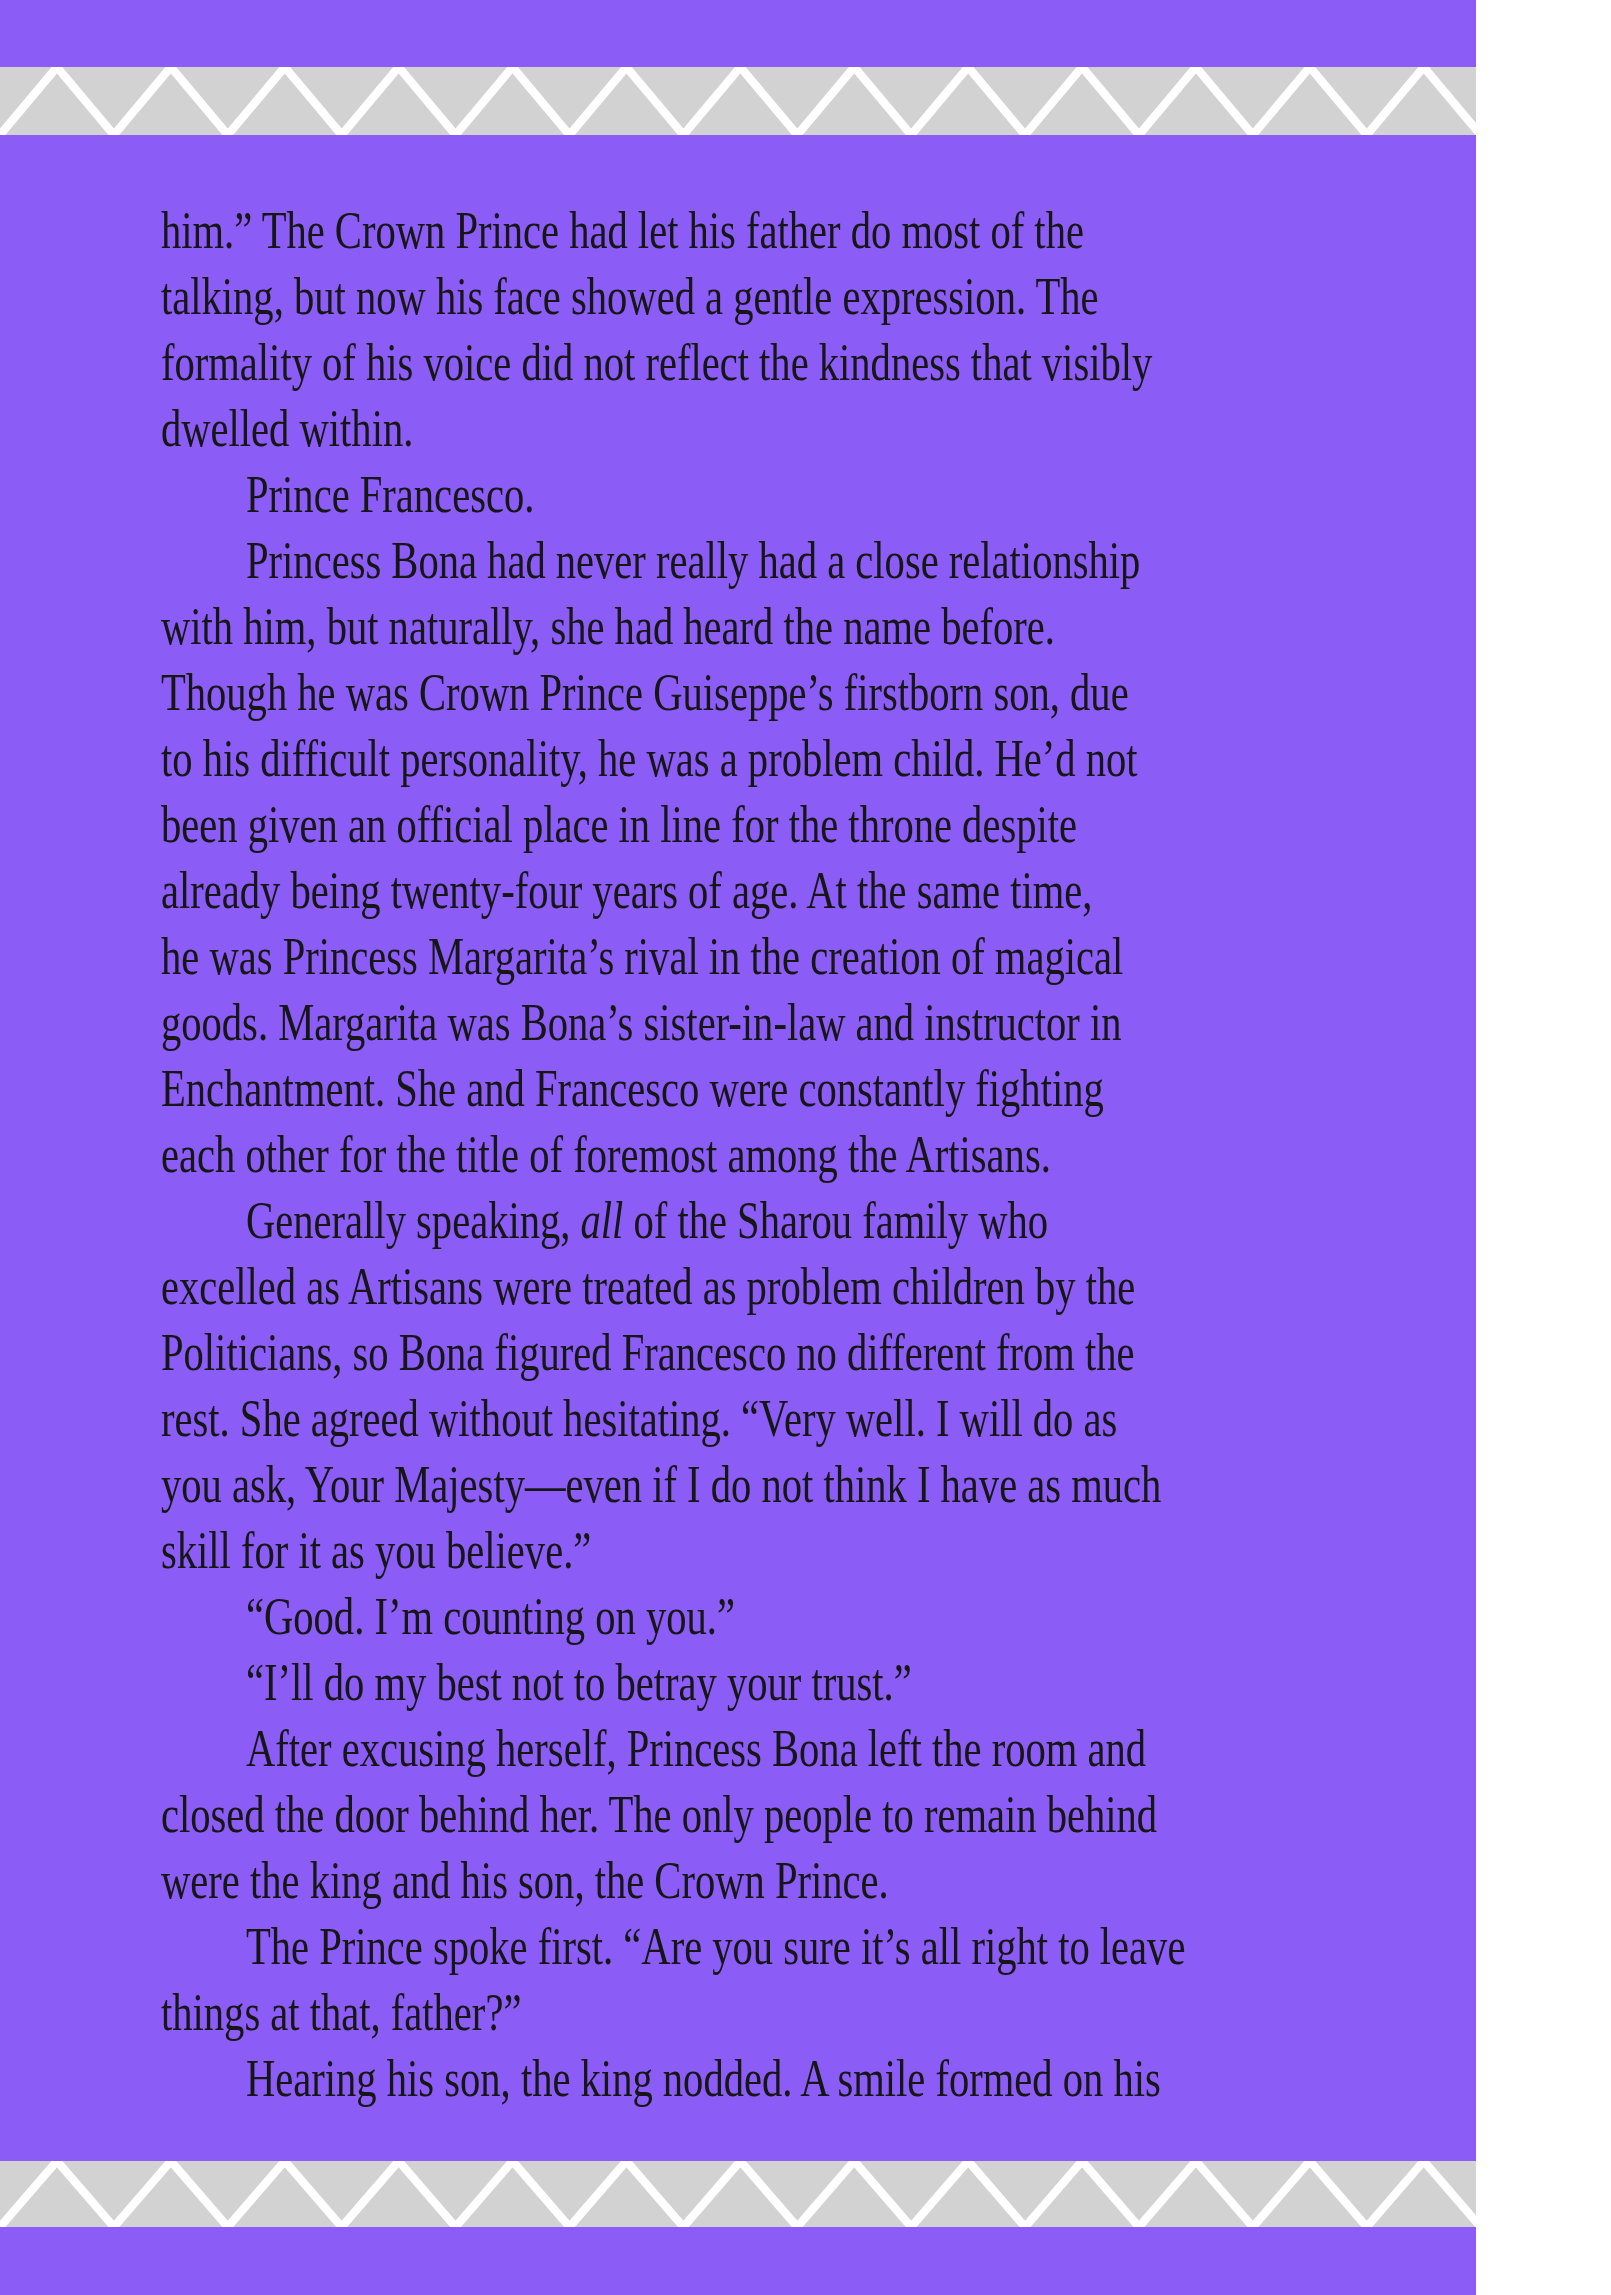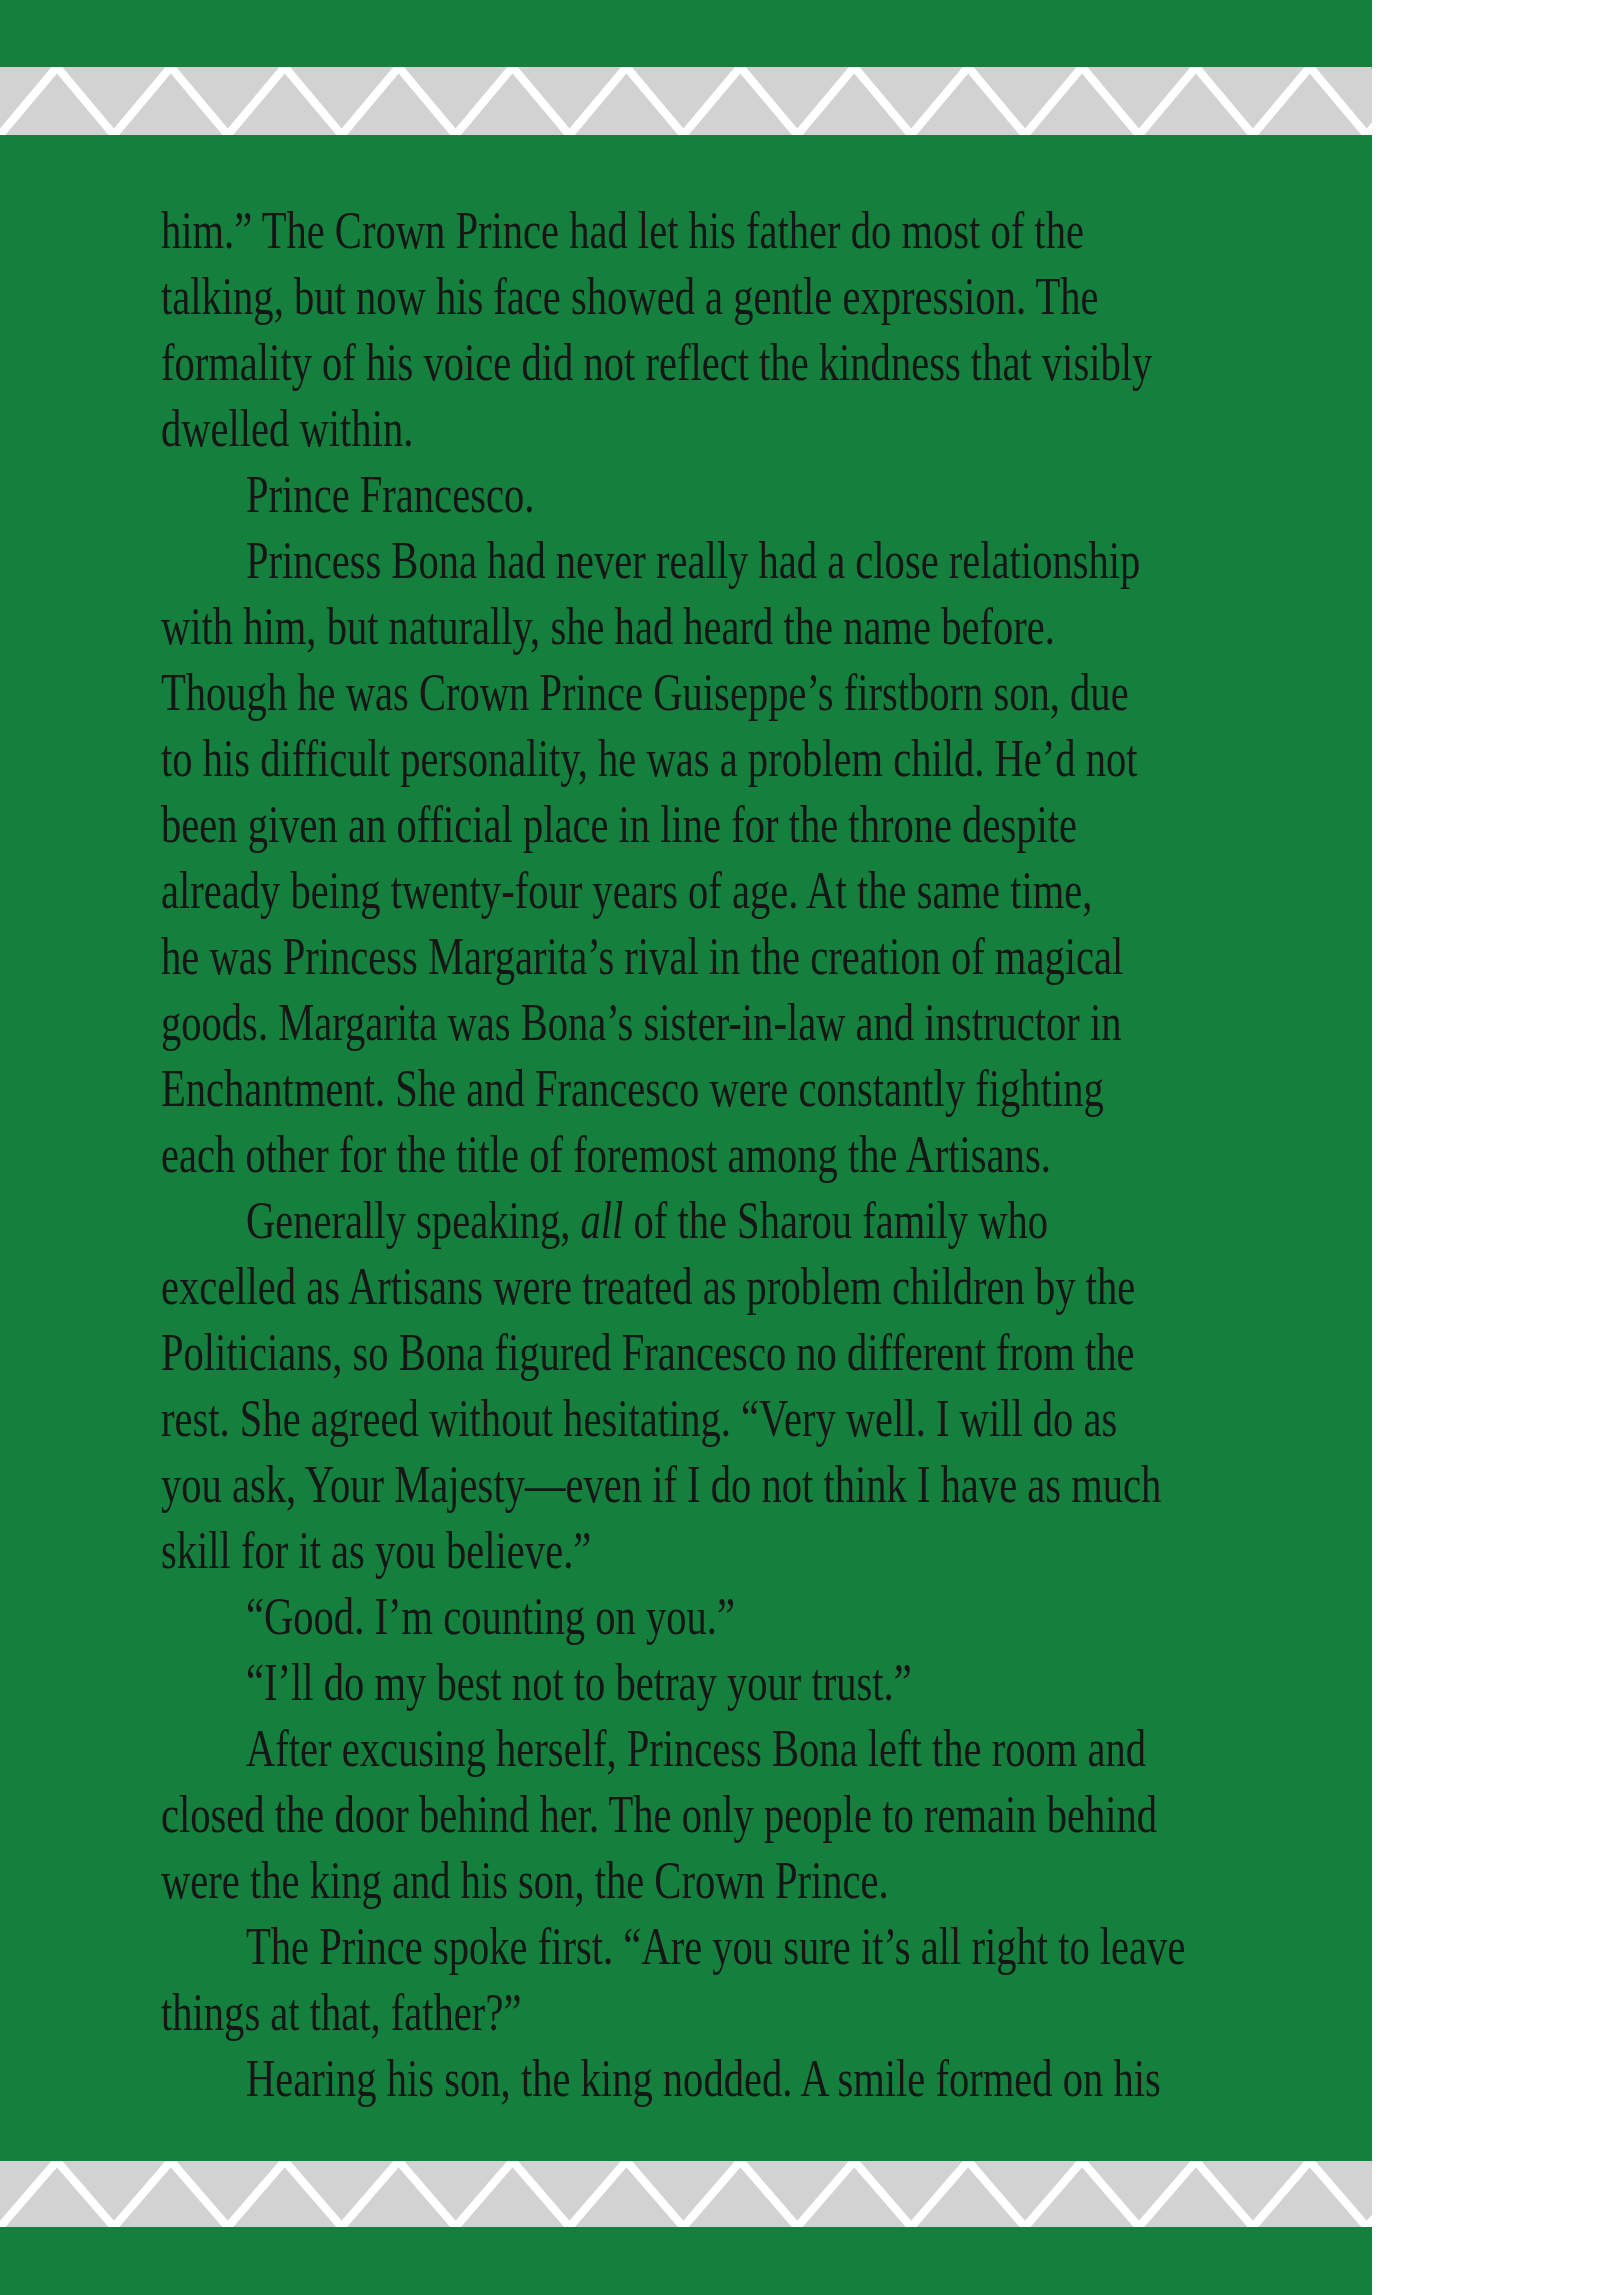--- a/index.html
+++ b/index.html
@@ -2,23 +2,23 @@
 <html style="font-size:14.7px"><head>
 <meta charset="utf-8">
 <style>
   html, body {
     margin: 0;
     padding: 0;
     background: #ffffff;
   }
   .page {
     position: relative;
-    width: 1372px;
+    width: 1476px;
     height: 2296px;
-    background: #15803d;
+    background: #8b5cf6;
     overflow: hidden;
     font-family: "Liberation Serif", "DejaVu Serif", serif;
   }
   .band {
     position: absolute;
     left: 0;
     width: 1612px;
     display: block;
   }
   .band-top { top: 67px; height: 68px; }

